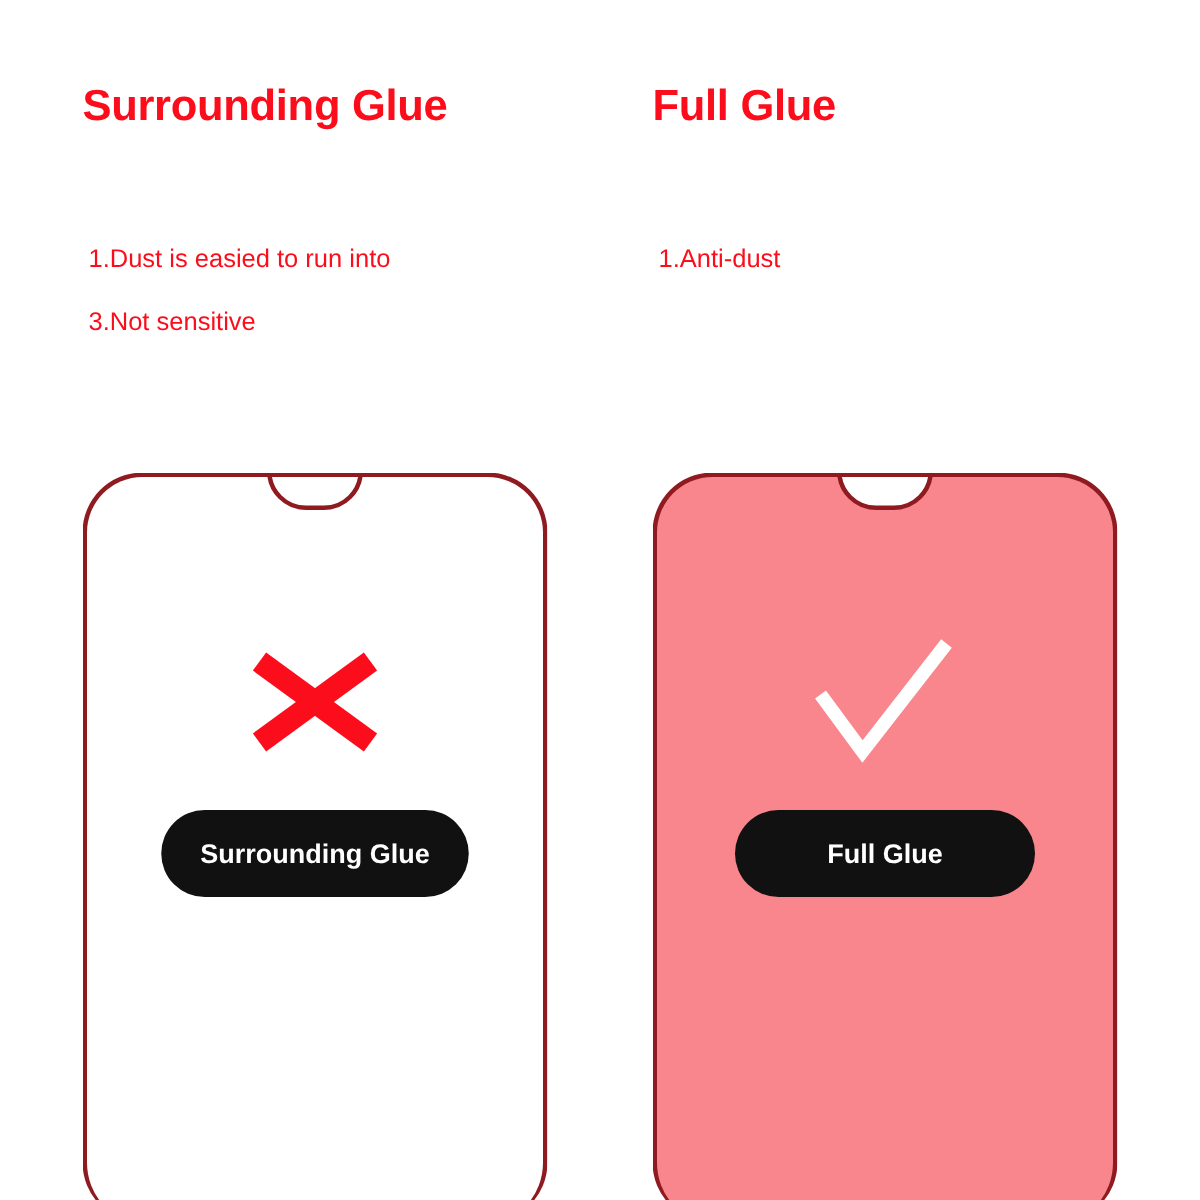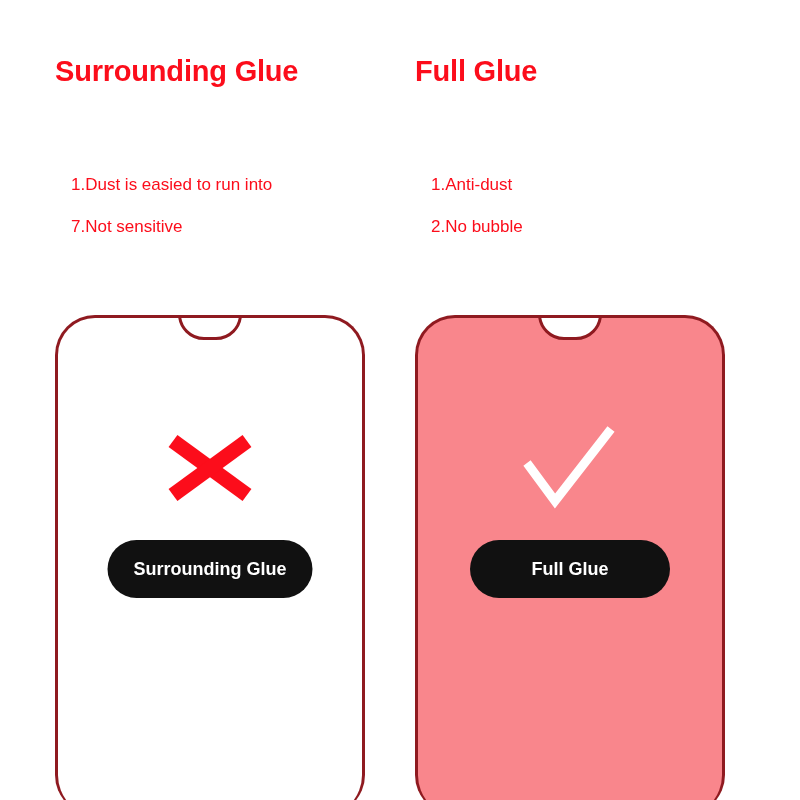--- a/index.html
+++ b/index.html
@@ -18,37 +18,37 @@
     width: 800px;
     height: 800px;
   }
   .column {
     position: absolute;
     top: 0;
     width: 360px;
     height: 568px;
   }
   .col-left { left: 55px; }
-  .col-right { left: 415px; }
+  .col-right { left: 435px; }
 
   .col-title {
     position: absolute;
     top: 55px;
     left: 0;
     font-size: 29px;
     font-weight: bold;
     color: #fc0d1b;
     letter-spacing: -0.2px;
     white-space: nowrap;
   }
   .feature-list {
     position: absolute;
     top: 148px;
     left: 0;
-    margin: 16px;
+    margin: 4px;
     padding: 0;
     list-style: none;
   }
   .feature-list li {
     font-size: 17px;
     color: #fc0d1b;
     line-height: 42px;
     white-space: nowrap;
   }
 
@@ -123,21 +123,21 @@
 </head>
 <body>
 
 <div class="page">
 
   <div class="column col-left">
     <div class="col-title">Surrounding Glue</div>
 
     <ul class="feature-list">
       <li>1.Dust is easied to run into</li>
-      <li>7.Not sensitive</li>
+      <li>3.Not sensitive</li>
     </ul>
 
     <div class="phone plain">
       <div class="notch"></div>
 
       <div class="mark">
         <svg width="110" height="90" viewBox="0 0 110 90" aria-hidden="true">
           <line x1="18" y1="18" x2="92" y2="72" stroke="#fc0d1b" stroke-width="15" stroke-linecap="butt"></line>
           <line x1="92" y1="18" x2="18" y2="72" stroke="#fc0d1b" stroke-width="15" stroke-linecap="butt"></line>
         </svg>
@@ -147,21 +147,20 @@
         <span>Surrounding Glue</span>
       </div>
     </div>
   </div>
 
   <div class="column col-right">
     <div class="col-title">Full Glue</div>
 
     <ul class="feature-list">
       <li>1.Anti-dust</li>
-      <li>2.No bubble</li>
     </ul>
 
     <div class="phone tinted">
       <div class="notch"></div>
 
       <div class="mark">
         <svg width="110" height="90" viewBox="0 0 110 90" aria-hidden="true">
           <path d="M12 40 L40 78 L96 6" fill="none" stroke="#ffffff" stroke-width="9" stroke-linecap="butt" stroke-linejoin="miter"></path>
         </svg>
       </div>

